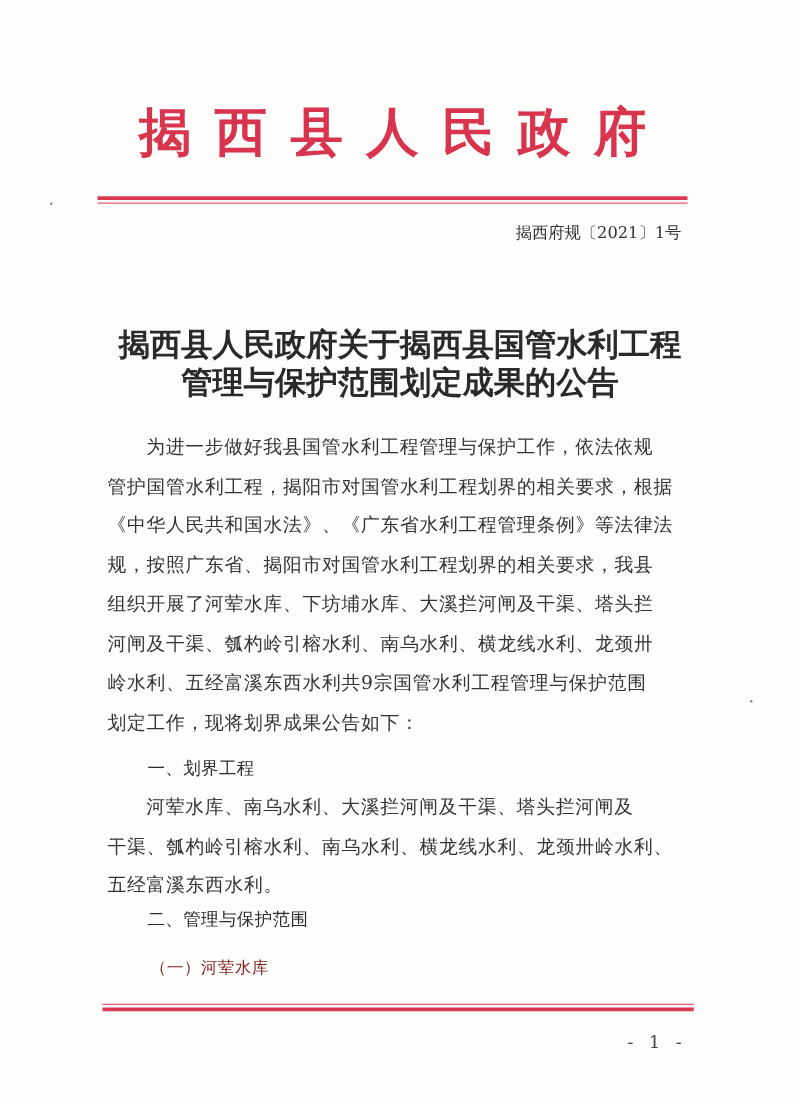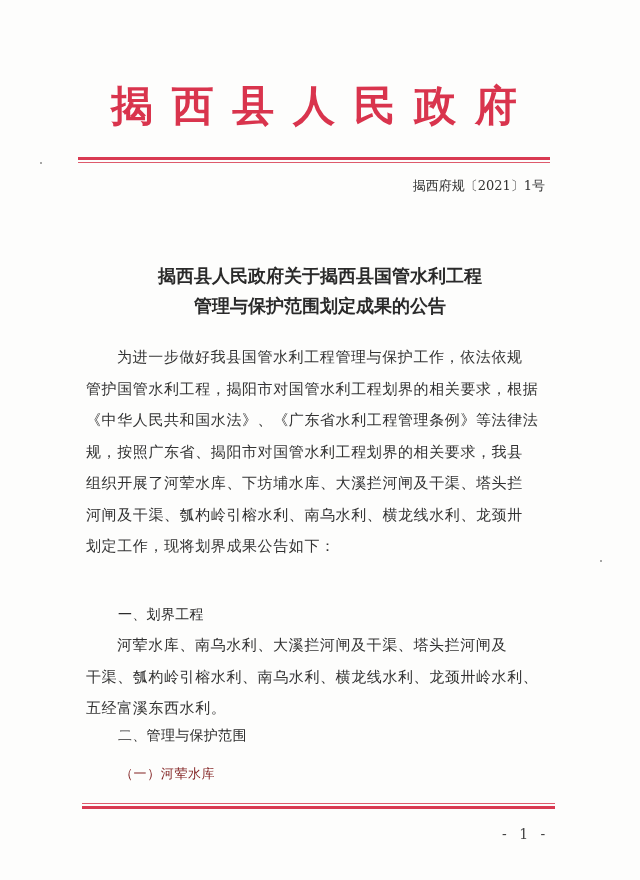--- a/index.html
+++ b/index.html
@@ -64,21 +64,21 @@
       white-space: nowrap;
     }
     .title {
       position: absolute;
       left: 80px;
       width: 480px;
       top: 261px;
       text-align: center;
       font-family: "DejaVu Serif", serif;
       font-weight: bold;
-      font-size: 18px;
+      font-size: 25px;
       line-height: 30px;
       color: #2a2a2a;
     }
     .body-text {
       position: absolute;
       left: 86px;
       width: 470px;
       font-family: "DejaVu Serif", serif;
       font-size: 15px;
       color: #333;
@@ -161,20 +161,21 @@
     <div>管理与保护范围划定成果的公告</div>
   </div>
 
   <div class="body-text" style="top:342px;">
     <p class="para indent">为进一步做好我县国管水利工程管理与保护工作，依法依规</p>
     <p class="para">管护国管水利工程，揭阳市对国管水利工程划界的相关要求，根据</p>
     <p class="para">《中华人民共和国水法》、《广东省水利工程管理条例》等法律法</p>
     <p class="para">规，按照广东省、揭阳市对国管水利工程划界的相关要求，我县</p>
     <p class="para">组织开展了河荤水库、下坊埔水库、大溪拦河闸及干渠、塔头拦</p>
     <p class="para">河闸及干渠、瓠杓岭引榕水利、南乌水利、横龙线水利、龙颈卅</p>
+    <p class="para">岭水利、五经富溪东西水利共9宗国管水利工程管理与保护范围</p>
     <p class="para">划定工作，现将划界成果公告如下：</p>
   </div>
 
   <div class="heading-1" style="top:606px;">一、划界工程</div>
 
   <div class="body-text" style="top:630px;">
     <p class="para indent">河荤水库、南乌水利、大溪拦河闸及干渠、塔头拦河闸及</p>
     <p class="para">干渠、瓠杓岭引榕水利、南乌水利、横龙线水利、龙颈卅岭水利、</p>
     <p class="para">五经富溪东西水利。</p>
   </div>

